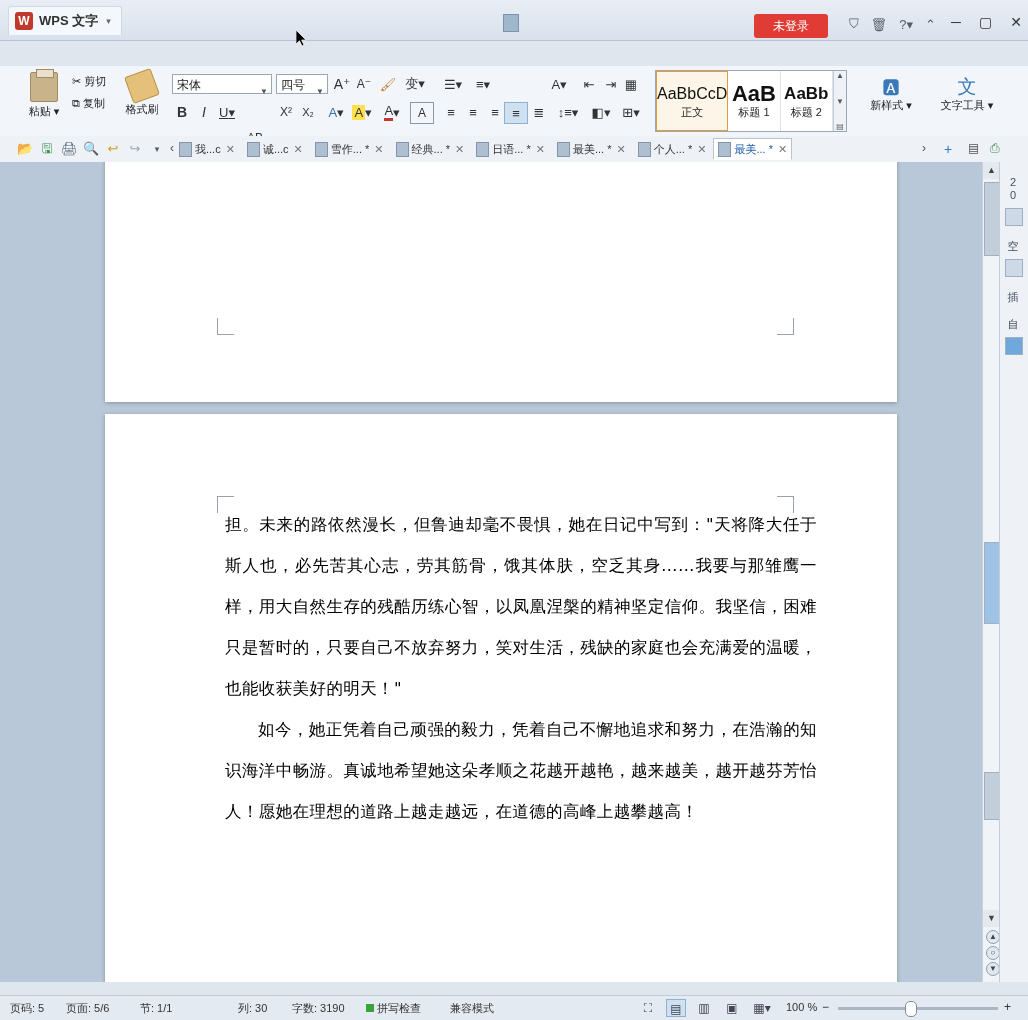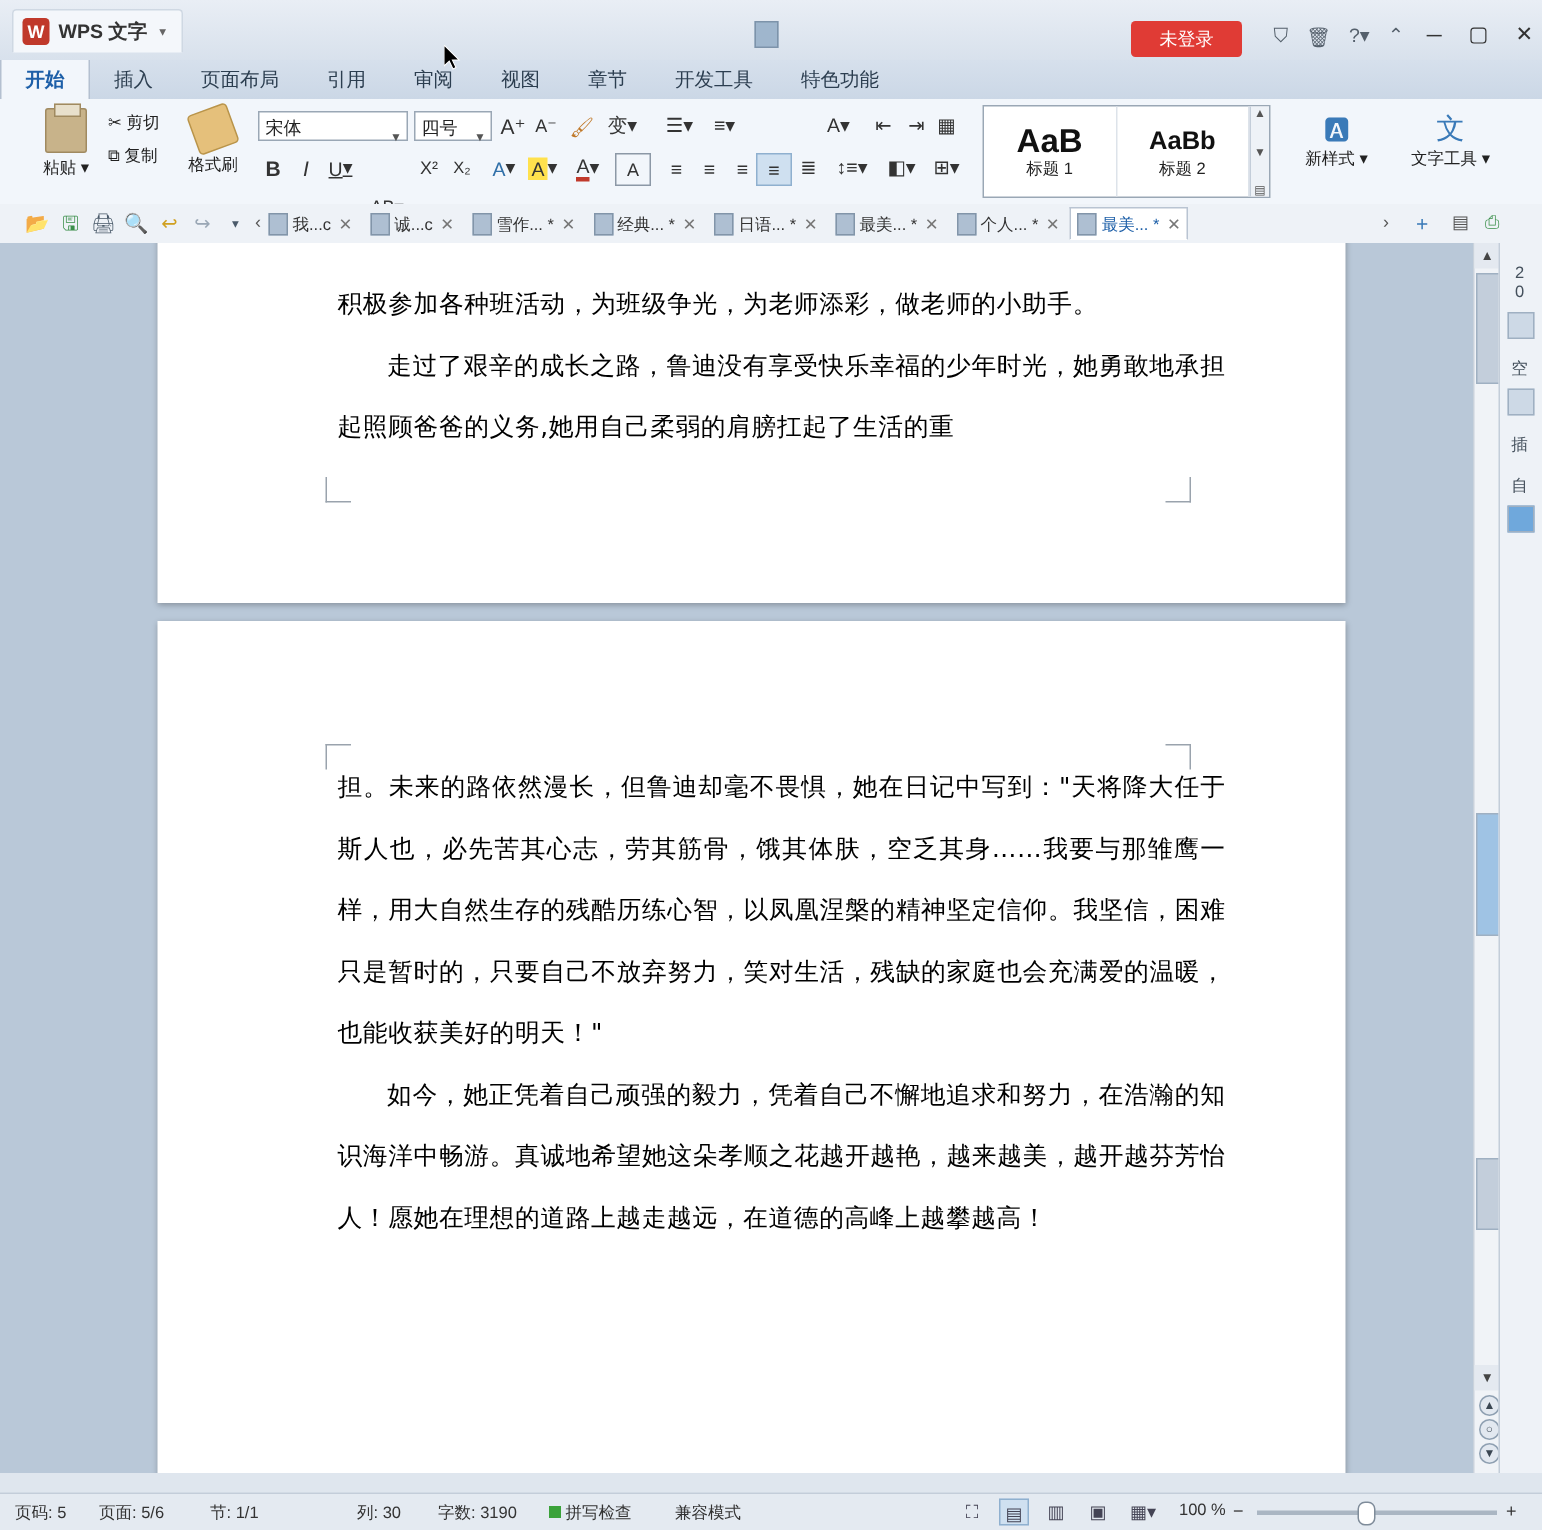--- a/index.html
+++ b/index.html
@@ -196,31 +196,20 @@
       <span>─</span>
       <span>▢</span>
       <span>✕</span>
     </div>
   </div>
 
   <svg class="cursor" viewBox="0 0 12 18">
     <polygon points="0,0 0,14 3.5,10.8 6,16 8,15 5.6,10 10,10" fill="#000" stroke="#fff" stroke-width="0.7"></polygon>
   </svg>
 
-  <div class="ribbon-tabs">
-    <div class="tab active">开始</div>
-    <div class="tab">插入</div>
-    <div class="tab">页面布局</div>
-    <div class="tab">引用</div>
-    <div class="tab">审阅</div>
-    <div class="tab">视图</div>
-    <div class="tab">章节</div>
-    <div class="tab">开发工具</div>
-    <div class="tab">特色功能</div>
-  </div>
 
   <div class="ribbon">
 
     <div class="paste">
       <div class="pic"></div>
       <div class="lbl"><span>粘贴</span> ▾</div>
     </div>
 
     <div class="cut">✂ <span>剪切</span></div>
     <div class="copy">⧉ <span>复制</span></div>
@@ -265,20 +254,24 @@
     <div class="rb" style="left:440px;top:36px;width:22px;height:20px;">≡</div>
     <div class="rb" style="left:462px;top:36px;width:22px;height:20px;">≡</div>
     <div class="rb" style="left:484px;top:36px;width:22px;height:20px;">≡</div>
     <div class="rb" style="left:504px;top:36px;width:22px;height:20px;background:#cfe0f0;border:1px solid #8fb0cf;">≡</div>
     <div class="rb" style="left:528px;top:36px;width:22px;height:20px;">≣</div>
     <div class="rb" style="left:554px;top:36px;width:28px;height:20px;">↕≡▾</div>
     <div class="rb" style="left:588px;top:36px;width:26px;height:20px;">◧▾</div>
     <div class="rb" style="left:618px;top:36px;width:26px;height:20px;">⊞▾</div>
 
     <div class="stylebox">
+      <div class="stylecell sel">
+        <div class="big">AaBbCcD</div>
+        <div>正文</div>
+      </div>
       <div class="stylecell">
         <div class="big h1">AaB</div>
         <div>标题 1</div>
       </div>
       <div class="stylecell">
         <div class="big h2">AaBb</div>
         <div>标题 2</div>
       </div>
       <div class="stylescroll">
         <div>▲</div>
@@ -359,24 +352,20 @@
   </div>
 
   <div class="leftrail">
     <div class="lt">入</div>
     <div class="lt">理</div>
   </div>
 
   <div class="workspace">
 
     <div class="page page1">
-      <div class="ptext" style="top:160px;">
-        <p>积极参加各种班活动，为班级争光，为老师添彩，做老师的小助手。</p>
-        <p class="ind">走过了艰辛的成长之路，鲁迪没有享受快乐幸福的少年时光，她勇敢地承担起照顾爸爸的义务,她用自己柔弱的肩膀扛起了生活的重</p>
-      </div>
       <div class="mk bl" style="left:112px;top:296px;"></div>
       <div class="mk br" style="left:672px;top:296px;"></div>
     </div>
 
     <div class="page page2">
       <div class="mk tl" style="left:112px;top:82px;"></div>
       <div class="mk tr" style="left:672px;top:82px;"></div>
       <div class="ptext" style="top:90px;">
         <p>担。未来的路依然漫长，但鲁迪却毫不畏惧，她在日记中写到："天将降大任于斯人也，必先苦其心志，劳其筋骨，饿其体肤，空乏其身……我要与那雏鹰一样，用大自然生存的残酷历练心智，以凤凰涅槃的精神坚定信仰。我坚信，困难只是暂时的，只要自己不放弃努力，笑对生活，残缺的家庭也会充满爱的温暖，也能收获美好的明天！"</p>
         <p class="ind">如今，她正凭着自己顽强的毅力，凭着自己不懈地追求和努力，在浩瀚的知识海洋中畅游。真诚地希望她这朵孝顺之花越开越艳，越来越美，越开越芬芳怡人！愿她在理想的道路上越走越远，在道德的高峰上越攀越高！</p>

